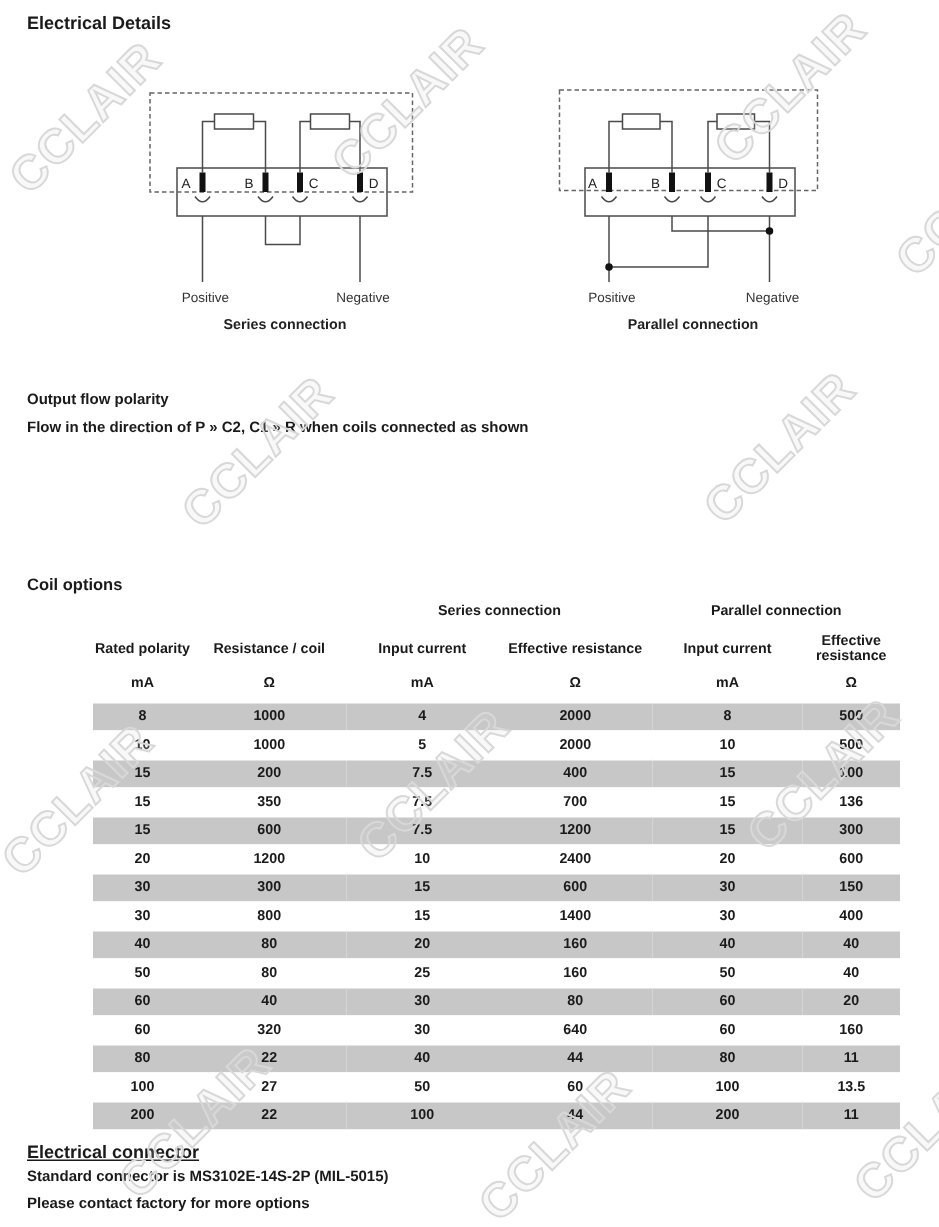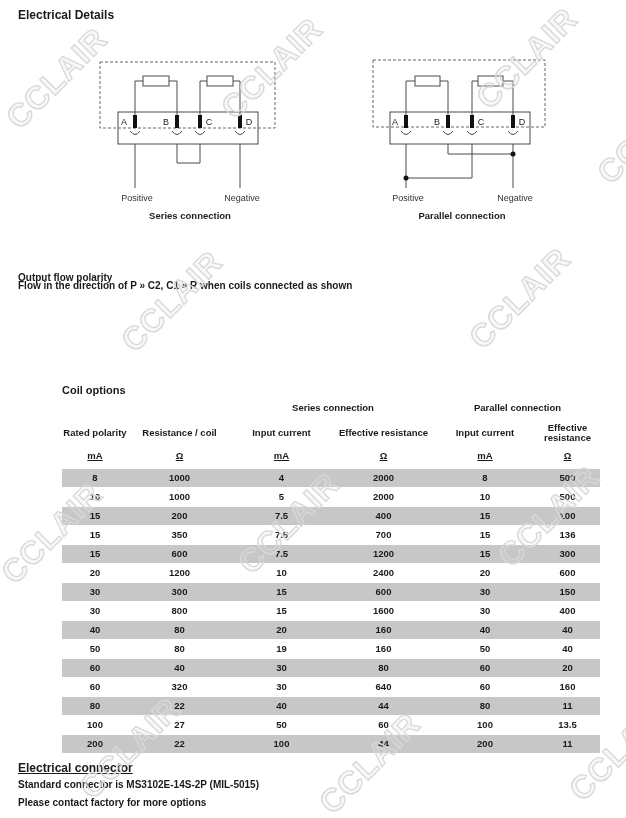--- a/index.html
+++ b/index.html
@@ -30,21 +30,21 @@
 
   
   .coil-table-wrap{position:absolute;left:62px;top:400px;width:538px;z-index:1;}
   table.coil{border-collapse:collapse;table-layout:fixed;width:538px;}
   table.coil th, table.coil td{
     text-align:center;vertical-align:middle;padding:0;
     font-size:9.5px;font-weight:bold;color:#1a1a1a;line-height:1.1;
   }
   tr.group-row th{height:20px;vertical-align:top;padding-top:3px;}
   tr.colhead-row th{height:19px;}
-  tr.units-row th{height:25px;text-decoration:underline;}
+  tr.units-row th{height:25px;}
   table.coil tbody td{height:18px;border-bottom:1px solid #ffffff;}
   table.coil tbody tr:nth-child(odd) td{background:#c7c7c7;}
   table.coil tbody tr:nth-child(even) td{background:#ffffff;}
 </style>
 </head>
 <body>
 
 <div class="page">
 
   <div class="wm" style="left:-28px;top:60px;">CCLAIR</div>
@@ -132,24 +132,24 @@
         <text x="72" y="70">B</text>
         <text x="116" y="70">C</text>
         <text x="157" y="70">D</text>
         <text x="43" y="146" fill="#333333">Positive</text>
         <text x="150" y="146" fill="#333333">Negative</text>
         <text x="97" y="164" font-weight="bold" font-size="9.5">Parallel connection</text>
       </g>
     </svg>
   </div>
 
-  <div class="abs h3" style="left:18px;top:272px;text-align:center;">Output flow polarity</div>
+  <div class="abs h3" style="left:18px;top:261px;text-align:center;">Output flow polarity</div>
   <div class="abs bodyline" style="left:18px;top:280px;text-align:right;">Flow in the direction of P » C2, C1 » R when coils connected as shown</div>
 
-  <div class="abs h2" style="left:18px;top:384px;margin-left:44px;">Coil options</div>
+  <div class="abs h2" style="left:18px;top:384px;">Coil options</div>
 
   <div class="coil-table-wrap">
     <table class="coil">
       <colgroup>
         <col style="width:66px">
           <col style="width:103px">
           <col style="width:101px">
         <col style="width:103px">
           <col style="width:100px">
           <col style="width:65px">
@@ -231,36 +231,36 @@
             <td>300</td>
             <td>15</td>
             <td>600</td>
             <td>30</td>
             <td>150</td>
           </tr>
           <tr>
             <td>30</td>
             <td>800</td>
             <td>15</td>
-            <td>1600</td>
+            <td>1400</td>
             <td>30</td>
             <td>400</td>
           </tr>
           <tr>
             <td>40</td>
             <td>80</td>
             <td>20</td>
             <td>160</td>
             <td>40</td>
             <td>40</td>
           </tr>
           <tr>
             <td>50</td>
             <td>80</td>
-            <td>19</td>
+            <td>25</td>
             <td>160</td>
             <td>50</td>
             <td>40</td>
           </tr>
           <tr>
             <td>60</td>
             <td>40</td>
             <td>30</td>
             <td>80</td>
             <td>60</td>

